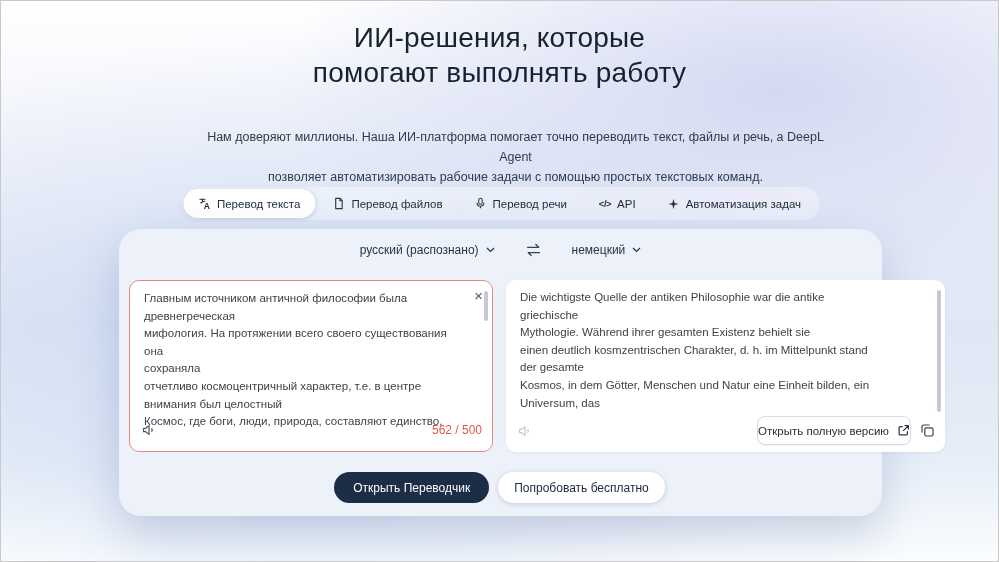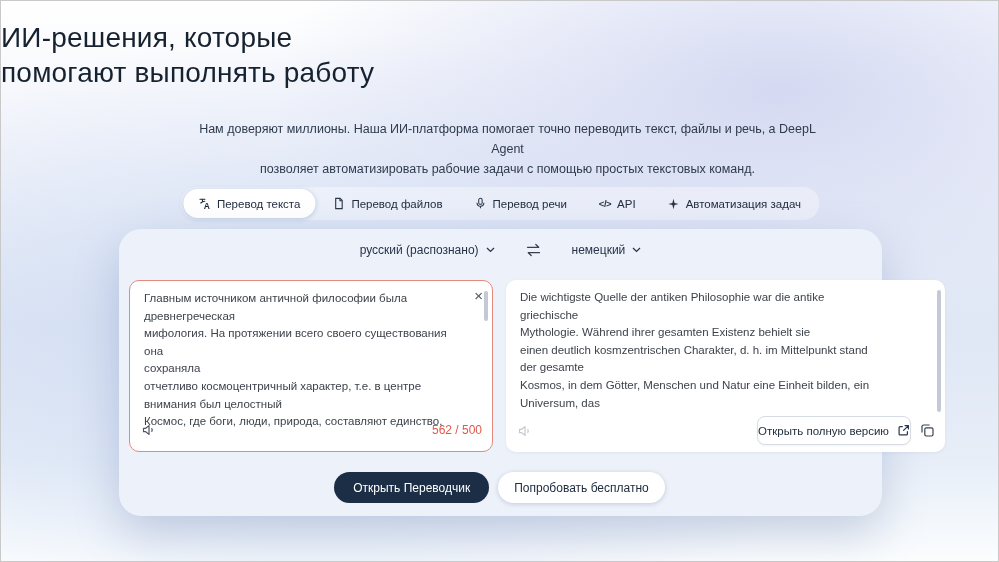--- a/index.html
+++ b/index.html
@@ -5,21 +5,21 @@
   html,body{margin:0;padding:0;background:#fff;}
   .frame{
     position:relative;width:997px;height:560px;overflow:hidden;
     border:1px solid #c9c9c9;
     font-family:"Liberation Sans",sans-serif;
     background:
       radial-gradient(820px 380px at 78% 16%, rgba(206,212,240,.85), rgba(206,212,240,0) 62%),
       radial-gradient(900px 460px at 32% 60%, rgba(203,217,242,.75), rgba(203,217,242,0) 66%),
       linear-gradient(180deg,#ffffff 0%,#f2f4fb 26%,#dfe7f5 58%,#e7eef8 82%,#fbfdfe 100%);
   }
-  .title{position:absolute;top:19px;left:0;right:0;
+  .title{position:absolute;top:19px;left:0;right:0;text-align:center;
     font-size:28px;line-height:35px;font-weight:500;color:#16222f;letter-spacing:.2px;white-space:pre-line;}
   .subtitle{position:absolute;top:110px;left:50%;transform:translateX(-50%);width:640px;text-align:center;
     font-size:12.5px;line-height:20px;font-weight:500;color:#2d3b4c;white-space:pre-line;}
 
   .tabbar{position:absolute;top:186px;left:50%;transform:translateX(-50%);
     display:flex;align-items:center;height:33px;padding:0 3px;gap:2px;
     background:rgba(255,255,255,.38);border-radius:17px;}
   .tab{display:flex;align-items:center;gap:6px;height:29px;padding:0 15px;border:none;background:transparent;
     border-radius:15px;font-family:inherit;font-size:11.5px;font-weight:500;color:#222f40;cursor:pointer;white-space:nowrap;}
   .tab.active{background:#ffffff;box-shadow:0 1px 5px rgba(70,95,140,.28);}
@@ -61,21 +61,21 @@
   .btn.primary{background:#1c2e46;color:#ffffff;padding:0 19px;}
   .btn.secondary{background:#ffffff;color:#202d41;padding:0 16px;box-shadow:0 1px 5px rgba(80,100,140,.28);}
 </style>
 </head>
 <body>
 
 <div class="frame">
 
   <h1 class="title" style="margin:0;">ИИ-решения, которые
 помогают выполнять работу</h1>
-  <p class="subtitle" style="margin:8px;">Нам доверяют миллионы. Наша ИИ-платформа помогает точно переводить текст, файлы и речь, а DeepL Agent
+  <p class="subtitle" style="margin:16px;">Нам доверяют миллионы. Наша ИИ-платформа помогает точно переводить текст, файлы и речь, а DeepL Agent
 позволяет автоматизировать рабочие задачи с помощью простых текстовых команд.</p>
 
   <div class="tabbar">
     <button class="tab active">
       <span class="ic">
         <svg width="13" height="13" viewBox="0 0 13 13">
             <path d="M1.5 2.2h5M4 2.2v1.6M2.3 6C3.6 5 5.2 4.4 6.3 4.3" stroke="#1d2a3a" stroke-width="1.1" fill="none" stroke-linecap="round"></path>
             <text x="5.2" y="12" font-size="8.5" font-weight="bold" fill="#1d2a3a" font-family="Liberation Sans">A</text>
           </svg>
       </span>

